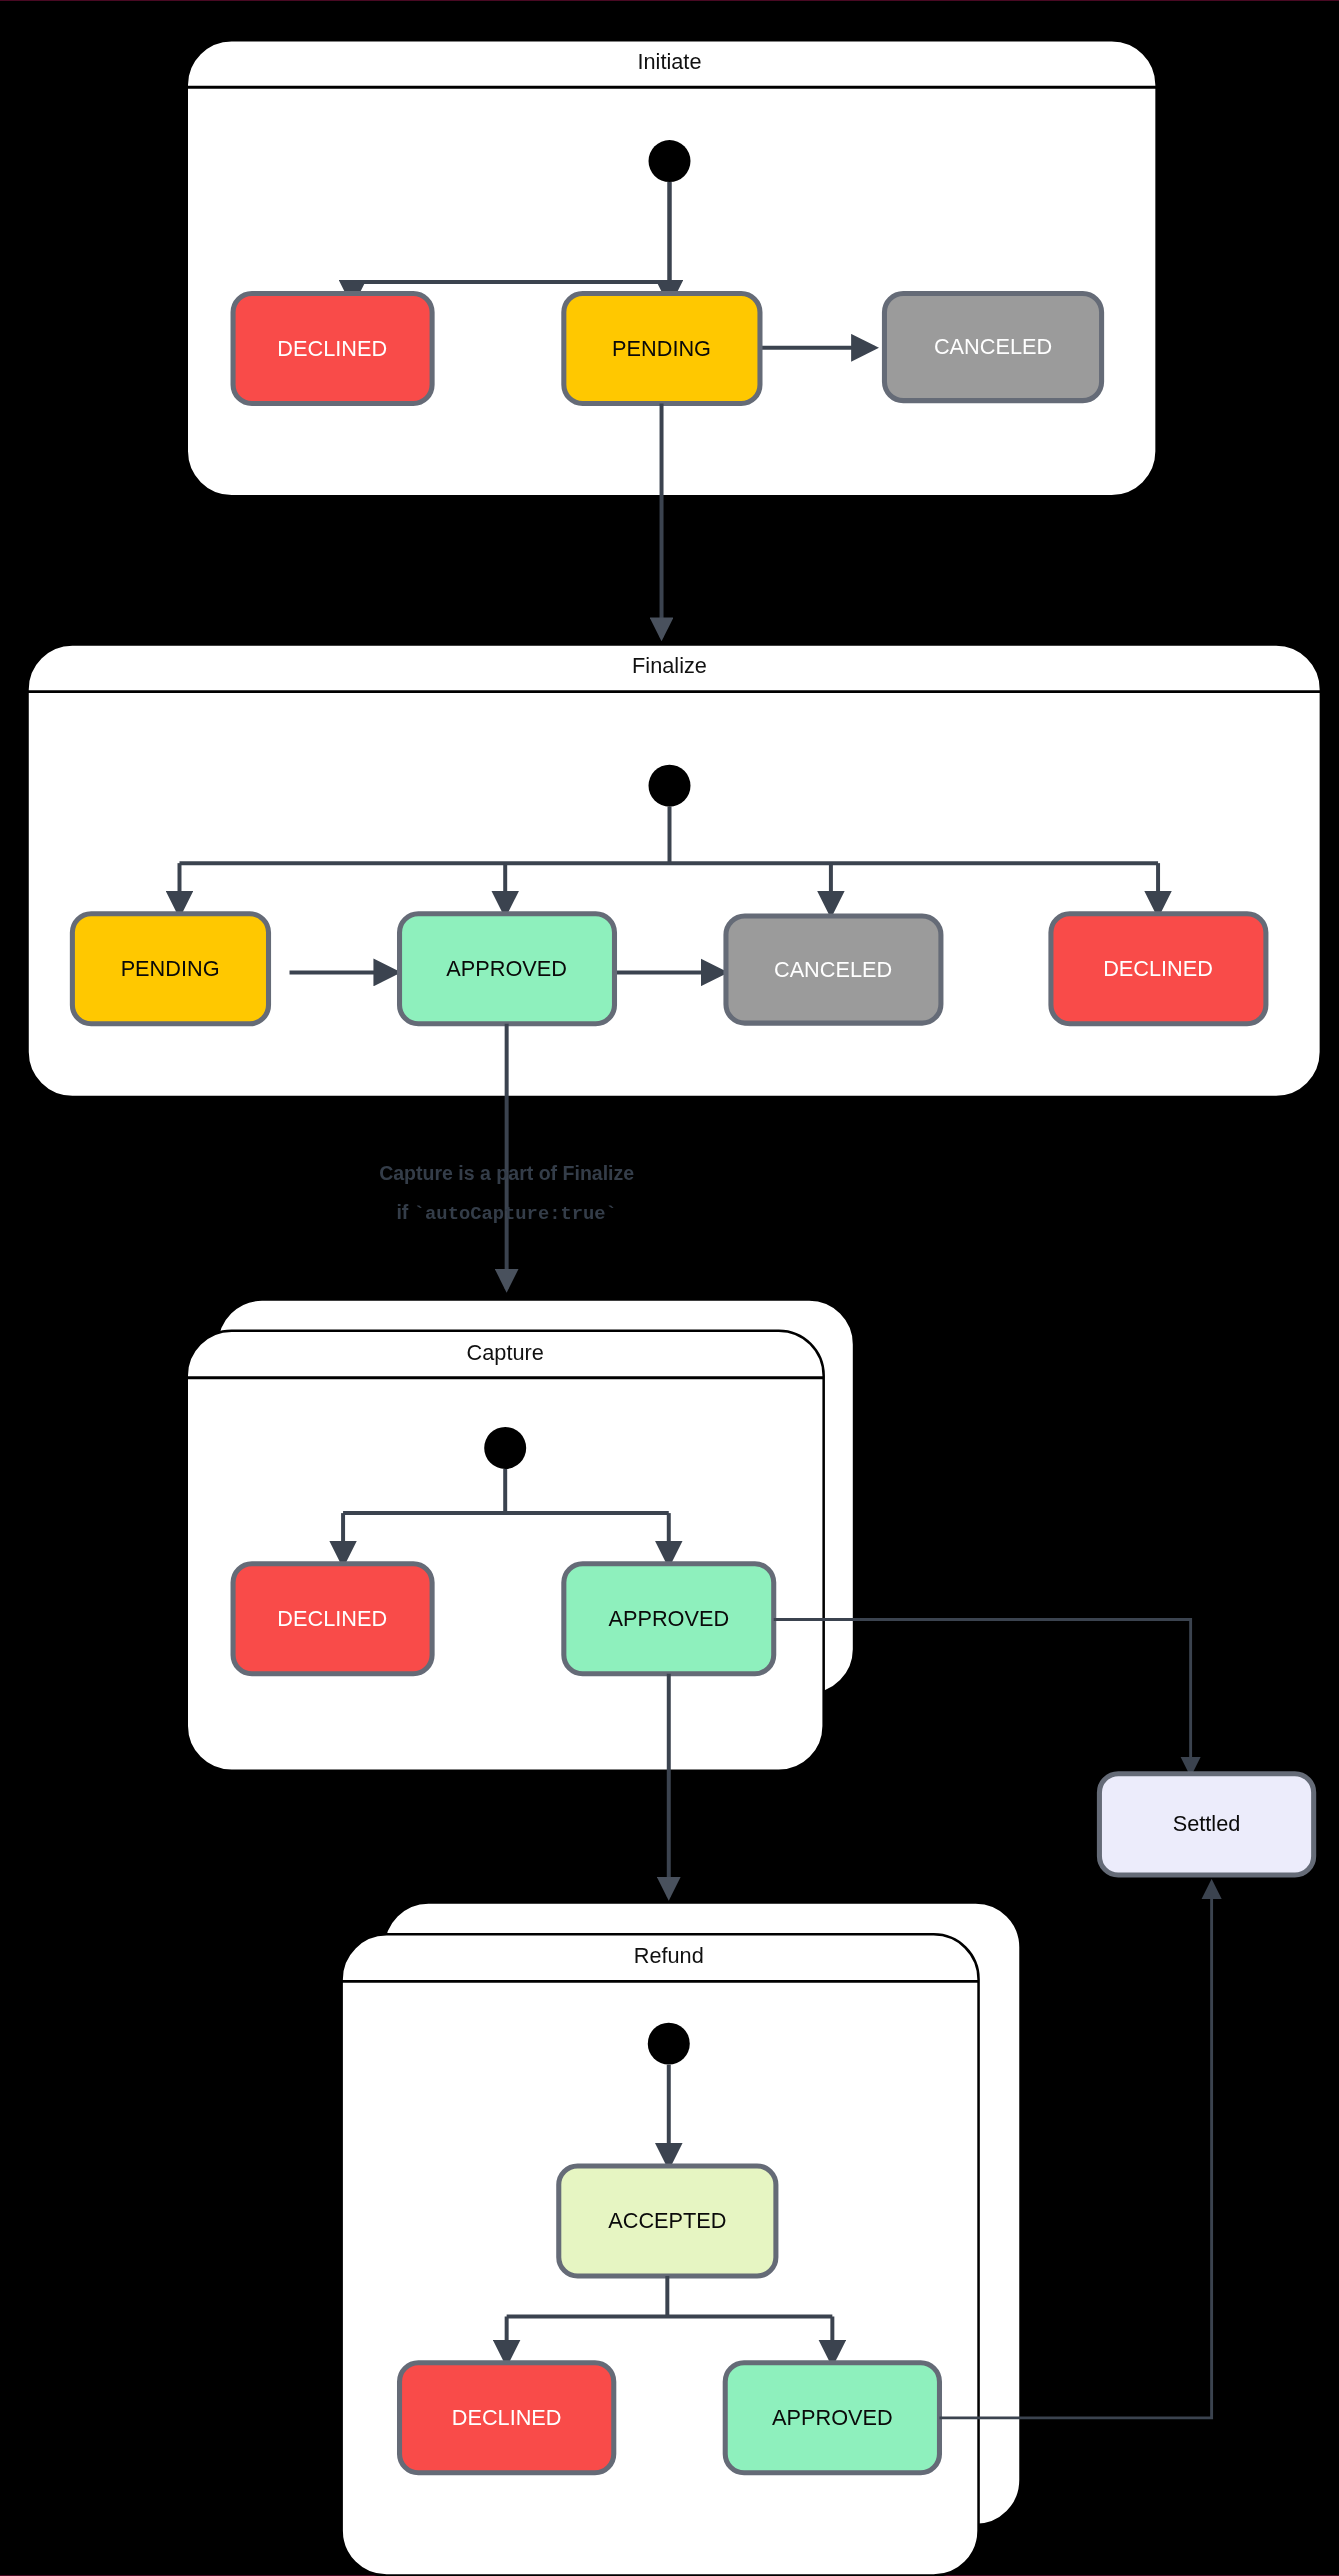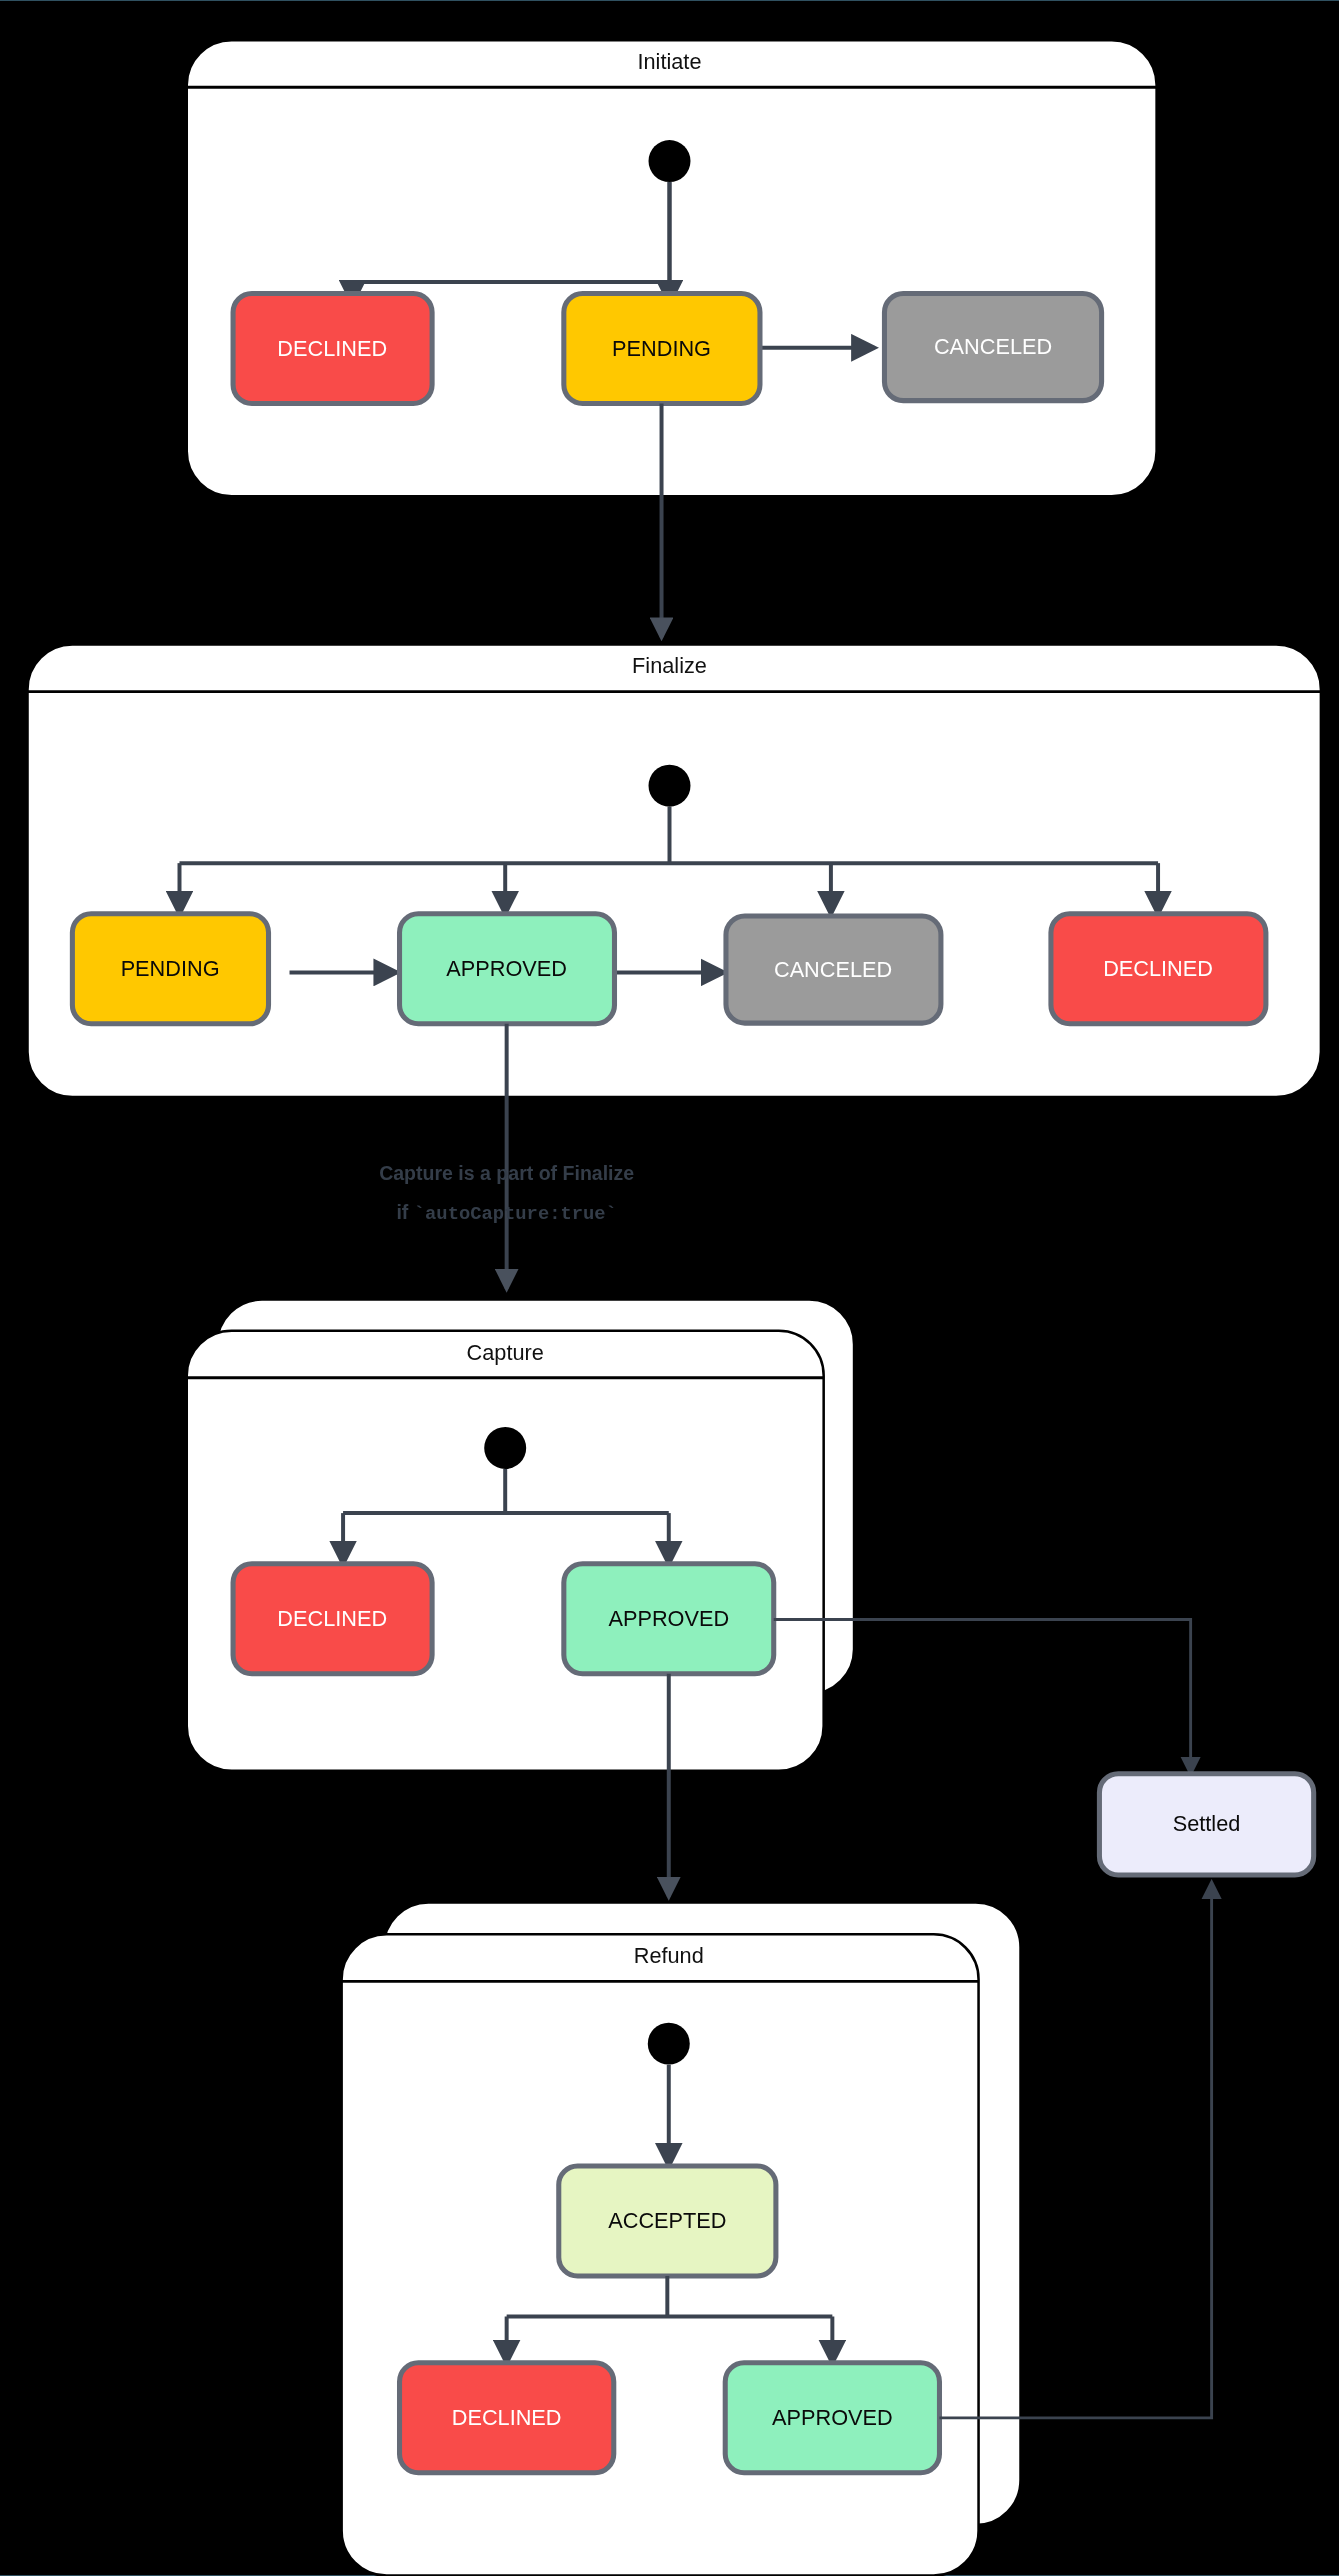--- a/index.html
+++ b/index.html
@@ -1,19 +1,19 @@
 <!DOCTYPE html>
 <html style="font-size:11.6px"><head>
 <meta charset="utf-8">
 <title>Payment State Diagram</title>
 <style>
   html,body{margin:0;padding:0;background:#000;}
   body{width:1339px;height:2576px;overflow:hidden;
        font-family:"Liberation Sans", sans-serif;}
-  #stage{position:relative;width:1339px;height:2576px;background:#7dd3fc;}
+  #stage{position:relative;width:1339px;height:2576px;background:#be185d;}
   svg#diagram{display:block;width:1339px;height:2576px;}
 
   .frame-outer, .frame-inner{ fill:#ffffff; stroke:#000000; stroke-width:3.5; }
   .frame-divider{ stroke:#000000; stroke-width:4; }
 
   .grp-title{ font-size:30px; fill:#111111; text-anchor:middle;
               font-family:"Liberation Sans", sans-serif; }
 
   .node-rect{ stroke:#656b77; stroke-width:7; }
   .node-label{ font-size:30px; text-anchor:middle;

